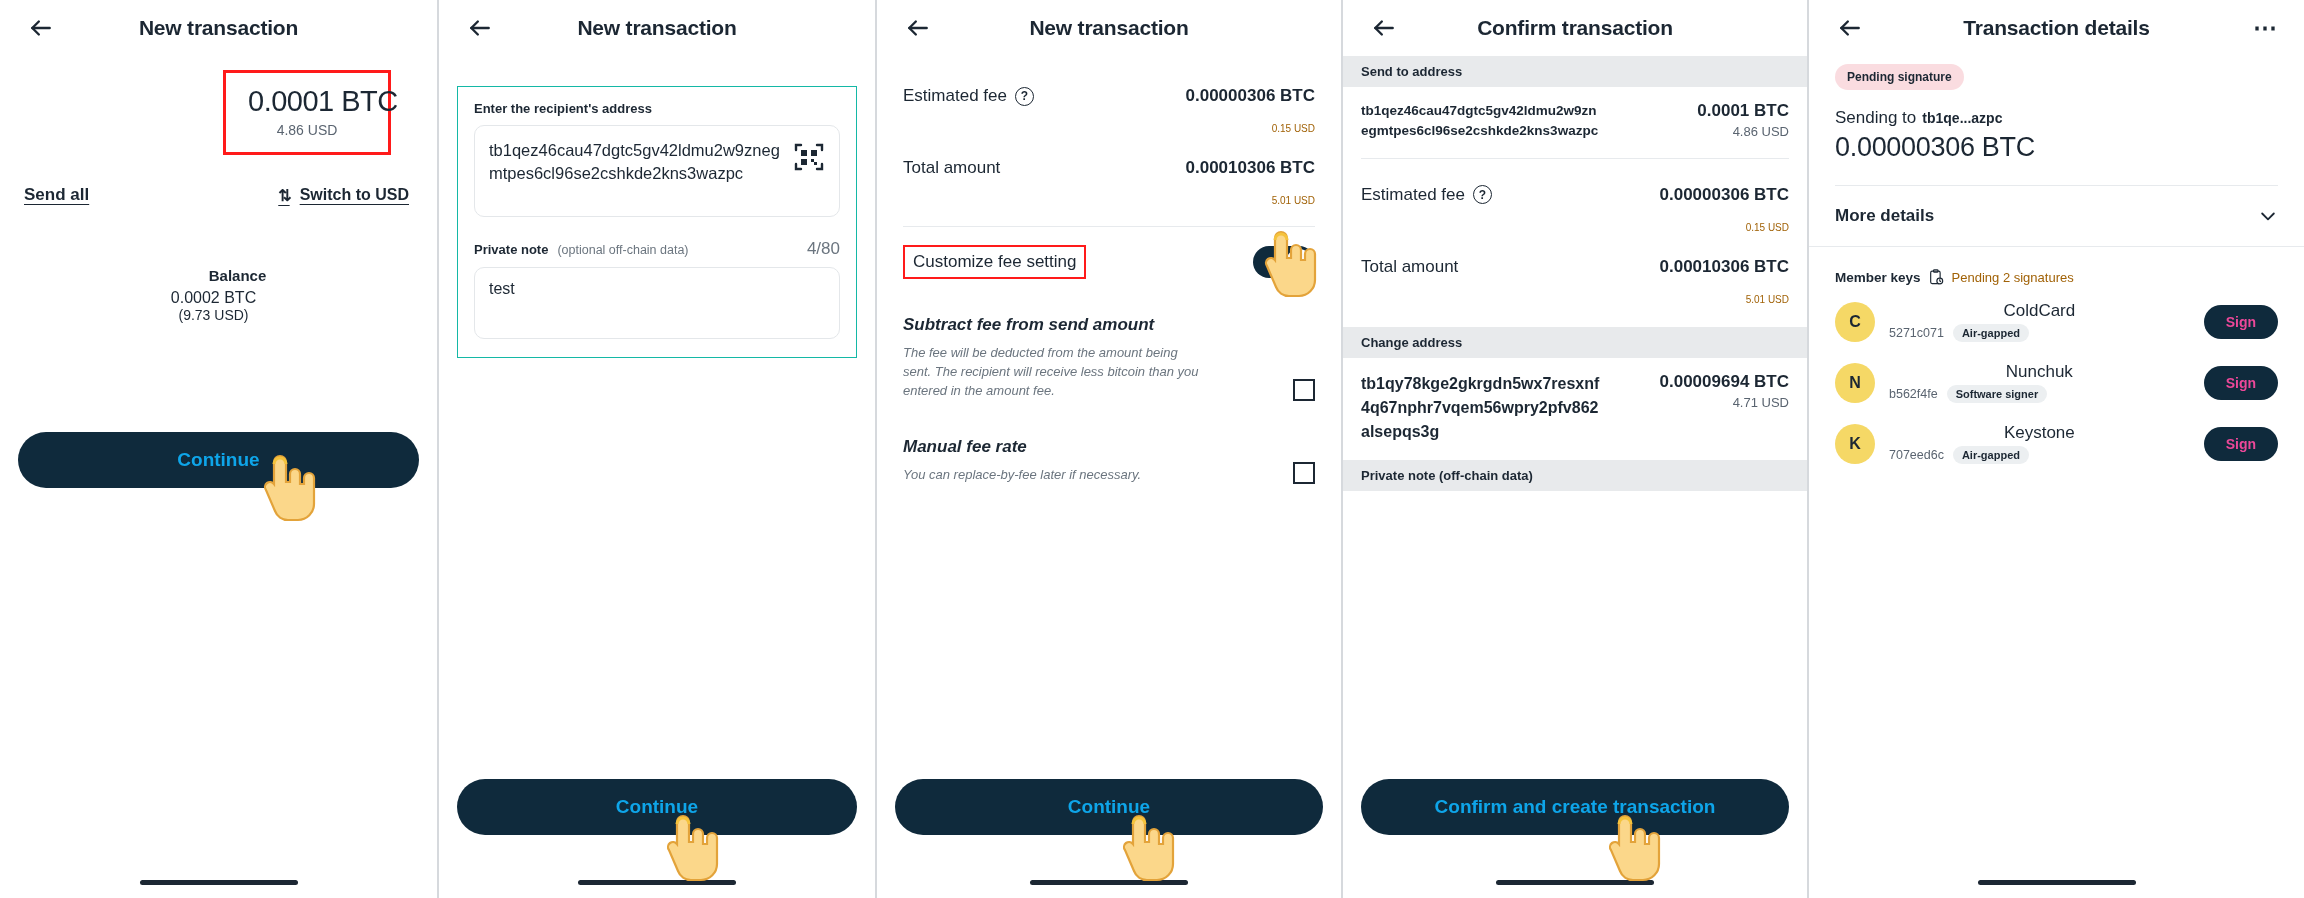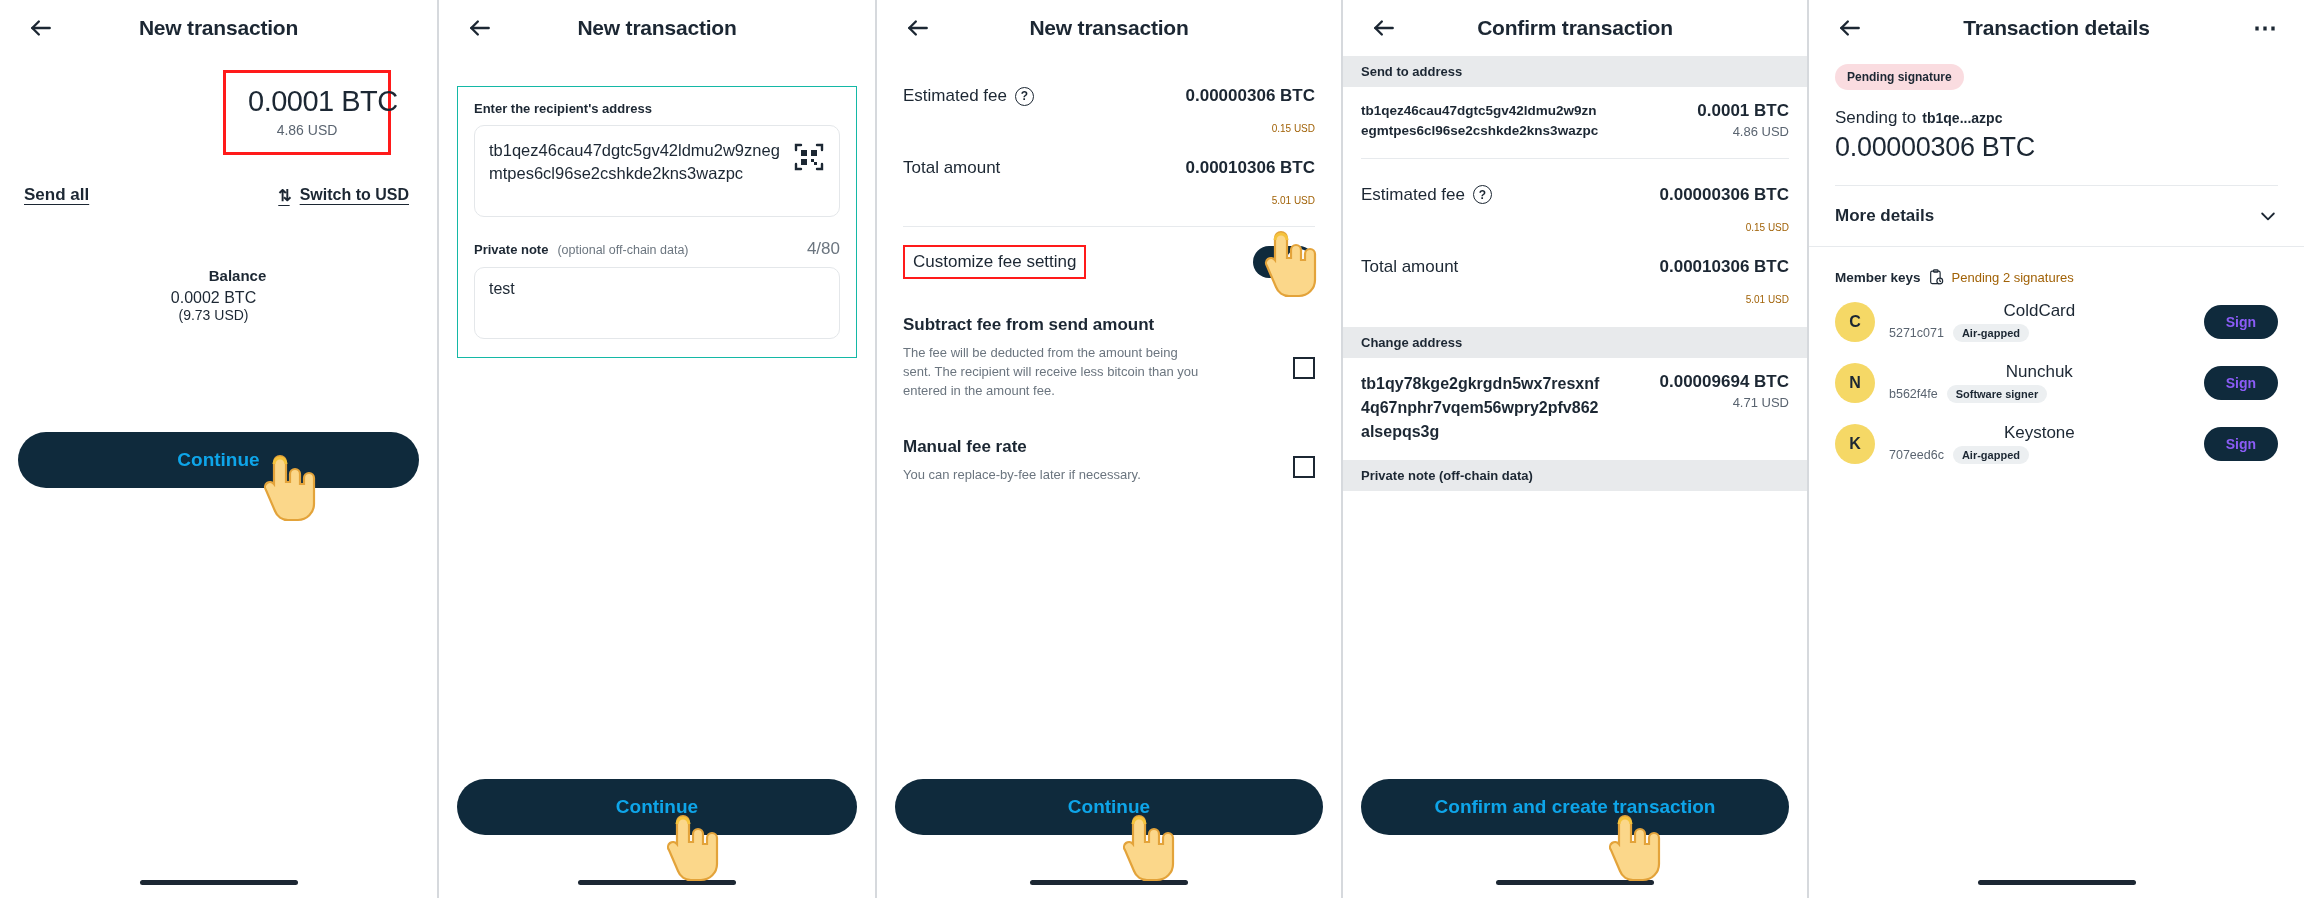--- a/index.html
+++ b/index.html
@@ -193,21 +193,21 @@
     cursor: pointer;
   }
   .toggle::after {
     content: "";
     position: absolute; top: 3px; right: 3px;
     width: 26px; height: 26px; border-radius: 50%;
     background: #ffffff;
   }
 
   .opt-block { margin-top: 36px; }
-  .opt-row { display: flex; align-items: center; justify-content: space-between; gap: 32px; }
+  .opt-row { display: flex; align-items: flex-end; justify-content: space-between; gap: 32px; font-style: italic; }
   .opt-title { font-size: 17px; font-weight: 700; margin-bottom: 8px; }
   .opt-desc { font-size: 13px; color: #6b757f; line-height: 1.48; max-width: 300px; }
   .checkbox {
     width: 22px; height: 22px;
     border: 2.4px solid #1c2733;
     flex: 0 0 auto;
     cursor: pointer;
     margin-top: 20px;
   }
   .checkbox.small-top { margin-top: 14px; }
@@ -274,21 +274,21 @@
   .key-name { font-size: 17px; text-align: center; }
   .key-sub { display: flex; align-items: center; gap: 9px; margin-top: 3px; }
   .key-fp { font-size: 12.5px; color: #5a6470; }
   .tag {
     background: #eceff1;
     border-radius: 10px;
     font-size: 11px; font-weight: 700;
     padding: 3px 9px;
   }
   .sign-btn {
-    background: #0f2a3c; color: #8b5cf6;
+    background: #0f2a3c; color: #ec4899;
     border-radius: 20px;
     font-size: 14px; font-weight: 700;
     padding: 9px 22px;
     cursor: pointer;
   }
 
   
   .home-ind {
     position: absolute;
     bottom: 13px; left: 50%;

